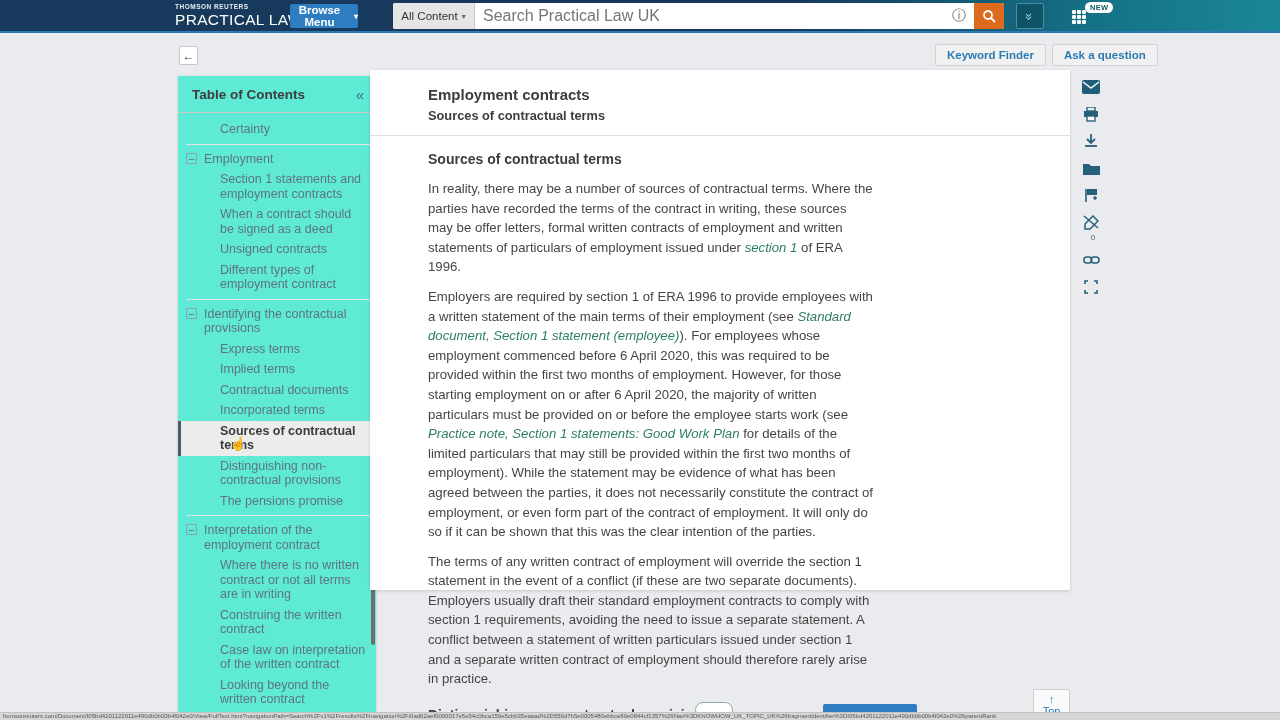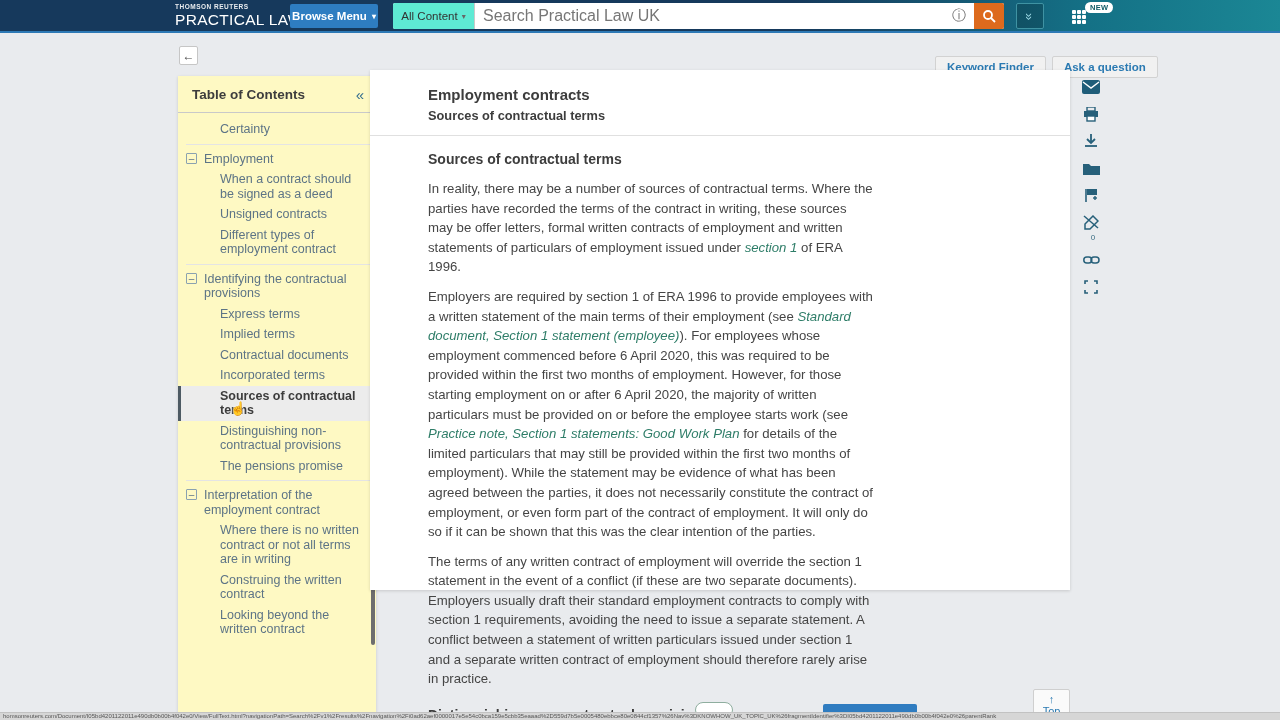--- a/index.html
+++ b/index.html
@@ -6,53 +6,53 @@
   html,body { width:1280px; height:720px; overflow:hidden; font-family:"Liberation Sans", sans-serif; }
   body { background:#e9ebee; position:relative; }
 
   
   .topbar { position:absolute; left:0; top:0; width:1280px; height:33px;
     background:linear-gradient(90deg,#16395c 0%,#16395c 62%,#147186 85%,#1b8795 100%);
     border-bottom:2px solid #2d79b5; }
   .brand { position:absolute; left:175px; top:3px; color:#fff; cursor:default; }
   .brand-small { font-size:6.5px; letter-spacing:.5px; font-weight:bold; opacity:.9; }
   .brand-large { font-size:15.5px; letter-spacing:.3px; margin-top:1px; }
-  .browse-btn { position:absolute; left:290px; top:4px; width:88px; height:24px; background:#2e7dc1;
+  .browse-btn { position:absolute; left:290px; top:4px; width:68px; height:24px; background:#2e7dc1;
     color:#fff; font-size:11.5px; font-weight:bold; border:none; border-radius:2px; cursor:pointer;
     display:flex; align-items:center; justify-content:center; gap:5px; }
   .browse-btn .caret { font-size:8px; }
   .search-wrap { position:absolute; left:393px; top:3px; width:611px; height:26px; background:#fff;
     border-radius:2px; display:flex; align-items:stretch; overflow:hidden; }
-  .scope { width:82px; background:#5eead4; border-right:1px solid #c9c9c9; font-size:11.5px; color:#333;
+  .scope { width:82px; background:#e5e5e5; border-right:1px solid #c9c9c9; font-size:11.5px; color:#333;
     display:flex; align-items:center; justify-content:center; gap:4px; cursor:pointer; }
   .scope .caret { font-size:8px; color:#666; }
   .search-input { flex:1; border:none; outline:none; font-size:16px; color:#333; padding:0 8px;
     font-family:"Liberation Sans", sans-serif; }
   .search-input::placeholder { color:#767676; }
   .info-glyph { align-self:center; font-size:14px; color:#6b6b6b; margin-right:8px; cursor:pointer; }
   .search-btn { width:30px; background:#dd6a1d; border:none; cursor:pointer; display:flex; align-items:center; justify-content:center; }
   .adv-btn { position:absolute; left:1016px; top:3px; width:28px; height:26px; background:rgba(0,0,0,.18);
     border:1px solid #3f93a3; border-radius:2px; color:#9fdce8; cursor:pointer; font-size:13px; }
   .adv-btn span { display:inline-block; transform:rotate(90deg); }
   .apps { position:absolute; left:1072px; top:10px; width:16px; height:16px; cursor:pointer;
     display:grid; grid-template-columns:repeat(3,4px); grid-template-rows:repeat(3,4px); gap:1px; }
   .apps i { background:#fff; border-radius:1px; }
   .new-badge { position:absolute; left:1085px; top:2px; background:#fff; color:#0e5a66; font-size:7.5px;
     font-weight:bold; padding:1px 5px; border-radius:6px; letter-spacing:.3px; }
 
   
   .back-btn { position:absolute; left:179px; top:46px; width:19px; height:19px; background:#fff;
     border:1px solid #c6c6c6; border-radius:2px; color:#444; font-size:12px; line-height:16px;
     text-align:center; cursor:pointer; padding:0; }
-  .top-actions { position:absolute; left:935px; top:44px; display:flex; gap:6px;margin-top:12px; }
+  .top-actions { position:absolute; left:935px; top:44px; display:flex; gap:6px; }
   .top-actions button { background:#f1f1f1; border:1px solid #d2d2d2; border-radius:2px; color:#2b7ab2;
     font-size:11.5px; font-weight:bold; padding:4px 11px; cursor:pointer; font-family:"Liberation Sans", sans-serif; }
 
   
-  .toc-panel { position:absolute; left:178px; top:76px; width:198px; height:636px; background:#fef9c3;
+  .toc-panel { position:absolute; left:178px; top:76px; width:198px; height:636px; background:#5eead4;
     box-shadow:0 1px 3px rgba(0,0,0,.15); overflow:hidden; }
   .toc-header { padding:10px 12px 9px 14px; border-bottom:1px solid #c9c9c9; display:flex;
     justify-content:space-between; align-items:center; }
   .toc-title { font-size:13.5px; font-weight:bold; color:#3d3d3d; }
   .toc-collapse { font-size:15px; color:#346e8e; cursor:pointer; }
   .toc-list { padding-top:6px; }
   .toc-item { position:relative; padding:3px 8px 3px 42px; font-size:12.5px; line-height:14.5px;
     color:#5d7486; cursor:pointer; }
   .toc-item.lvl1 { padding-left:26px; font-size:12.5px; }
   .toc-item .expander { position:absolute; left:8px; top:4px; width:11px; height:11px;
@@ -146,36 +146,38 @@
 
 <div class="toc-panel">
   <div class="toc-header">
     <span class="toc-title">Table of Contents</span>
     <span class="toc-collapse">«</span>
   </div>
   <div class="toc-list">
       <div class="toc-item lvl2"><span>Certainty</span></div>
       <div class="toc-divider"></div>
       <div class="toc-item lvl1"><span class="expander">–</span><span>Employment</span></div>
+      <div class="toc-item lvl2"><span>Section 1 statements and employment contracts</span></div>
       <div class="toc-item lvl2"><span>When a contract should be signed as a deed</span></div>
       <div class="toc-item lvl2"><span>Unsigned contracts</span></div>
       <div class="toc-item lvl2"><span>Different types of employment contract</span></div>
       <div class="toc-divider"></div>
       <div class="toc-item lvl1"><span class="expander">–</span><span>Identifying the contractual provisions</span></div>
       <div class="toc-item lvl2"><span>Express terms</span></div>
       <div class="toc-item lvl2"><span>Implied terms</span></div>
       <div class="toc-item lvl2"><span>Contractual documents</span></div>
       <div class="toc-item lvl2"><span>Incorporated terms</span></div>
       <div class="toc-item lvl2 selected"><span>Sources of contractual terms</span><span class="hand-cursor">☝</span></div>
       <div class="toc-item lvl2"><span>Distinguishing non-contractual provisions</span></div>
       <div class="toc-item lvl2"><span>The pensions promise</span></div>
       <div class="toc-divider"></div>
       <div class="toc-item lvl1"><span class="expander">–</span><span>Interpretation of the employment contract</span></div>
       <div class="toc-item lvl2"><span>Where there is no written contract or not all terms are in writing</span></div>
       <div class="toc-item lvl2"><span>Construing the written contract</span></div>
+      <div class="toc-item lvl2"><span>Case law on interpretation of the written contract</span></div>
       <div class="toc-item lvl2"><span>Looking beyond the written contract</span></div>
     </div>
   <div class="toc-scroll-thumb"></div>
 </div>
 
 <div class="content-panel">
   <div class="doc-head">
     <div class="doc-title">Employment contracts</div>
     <div class="doc-subtitle">Sources of contractual terms</div>
   </div>

